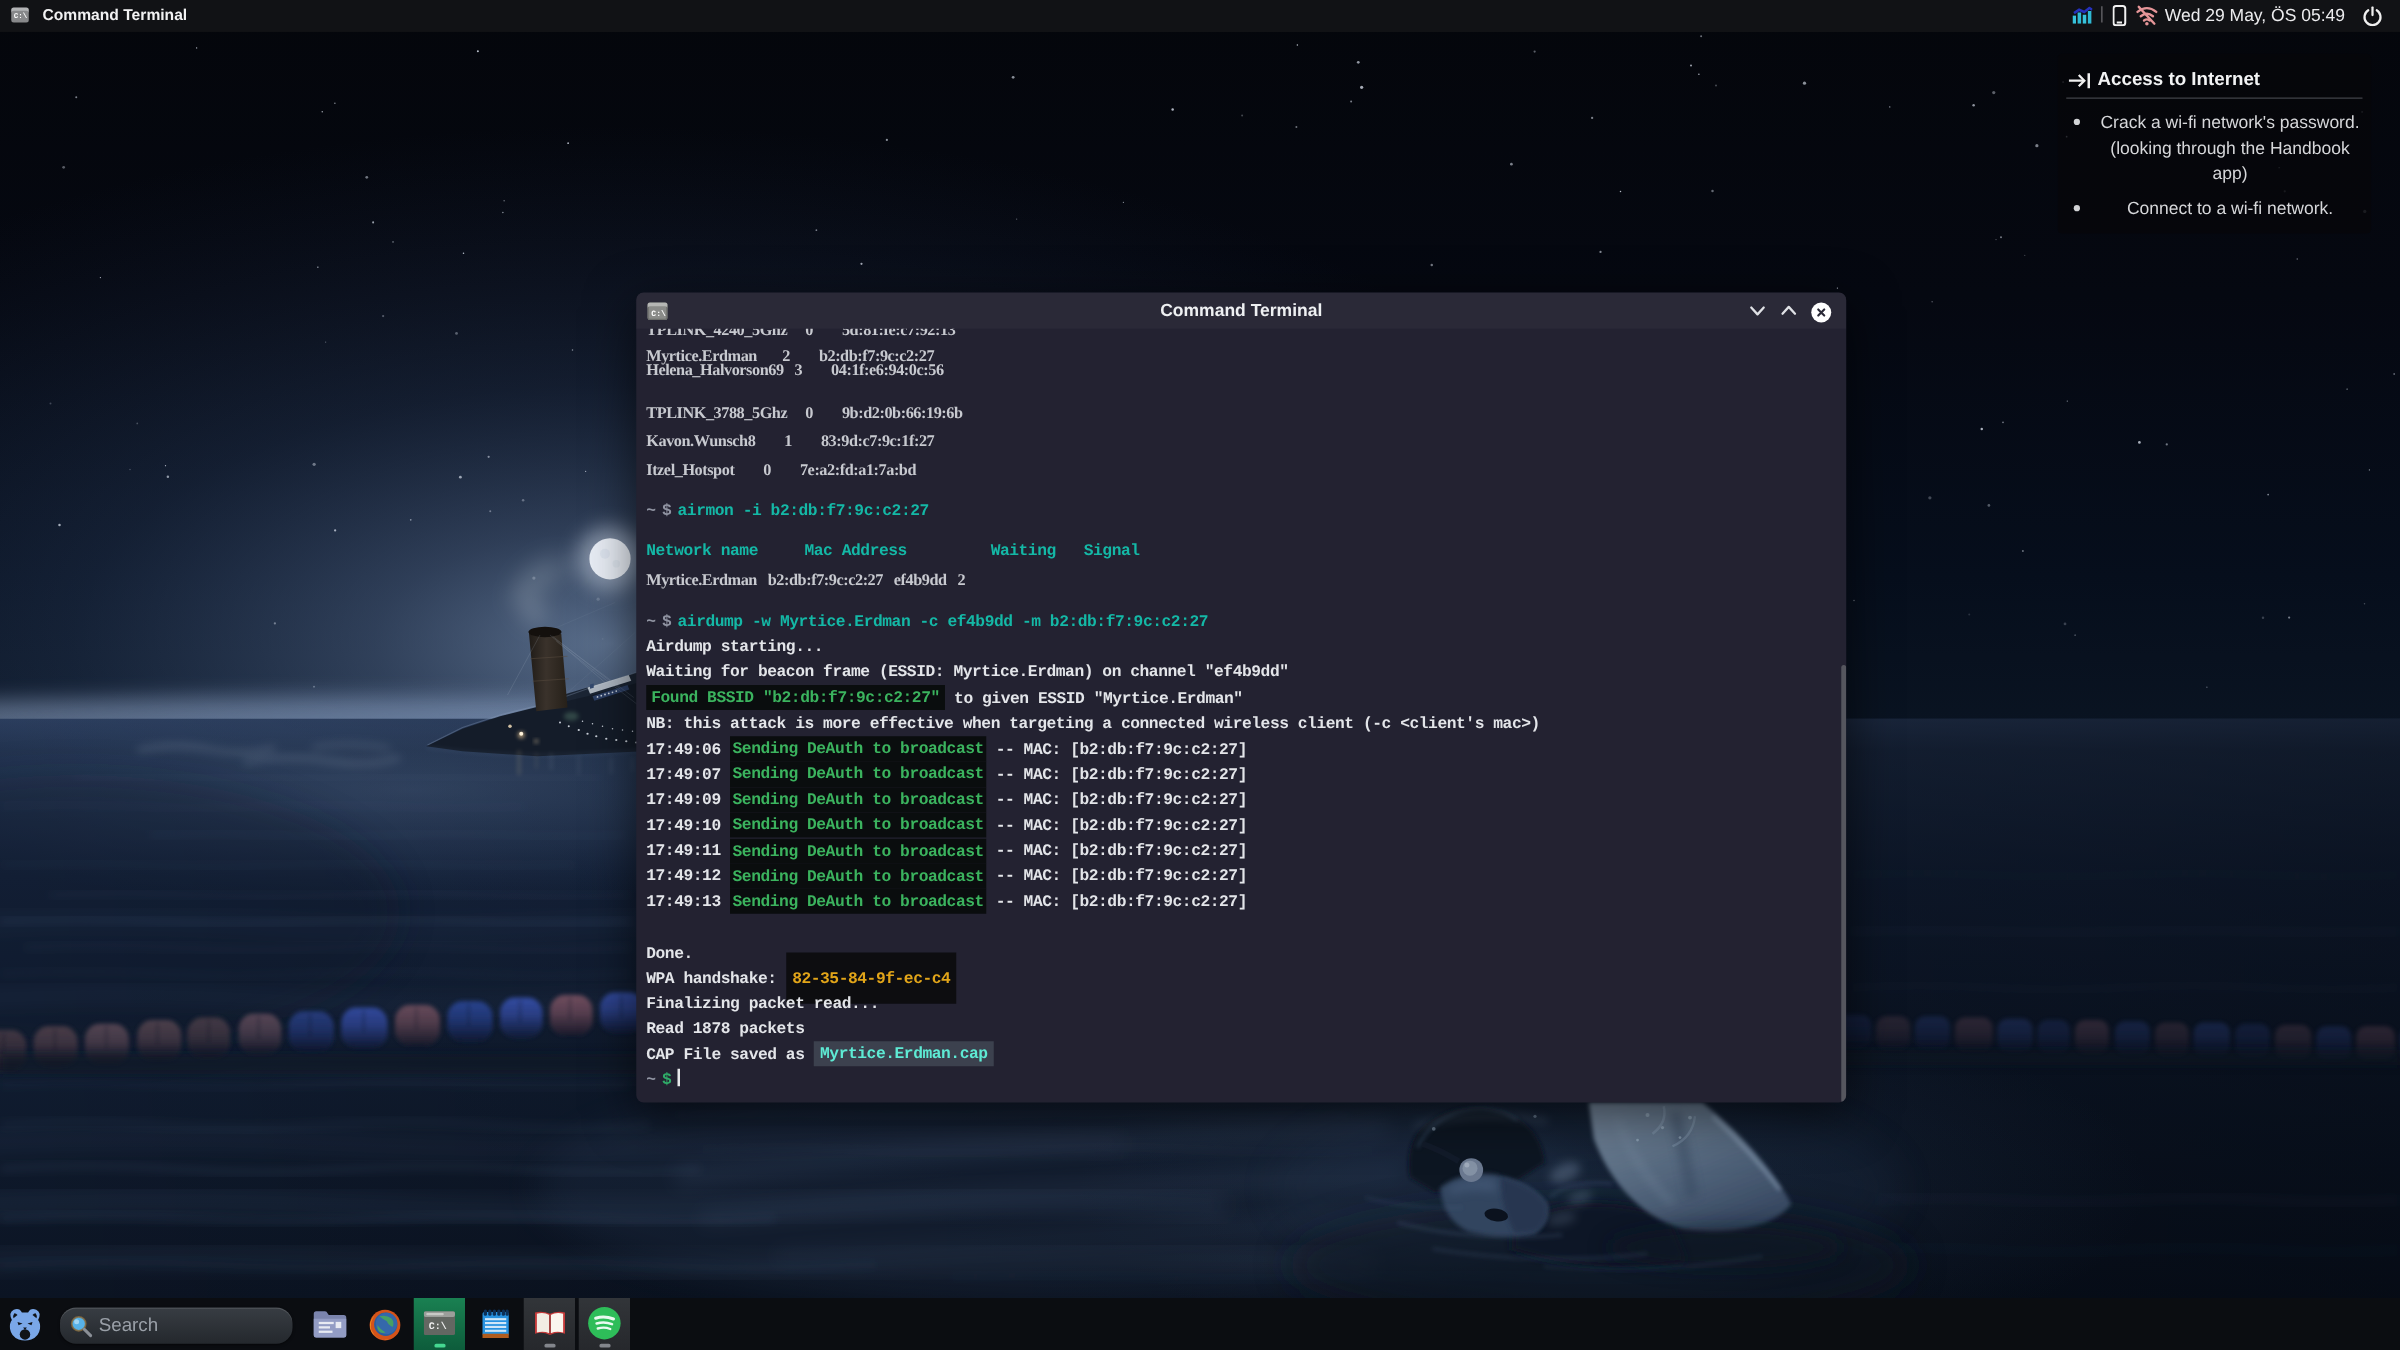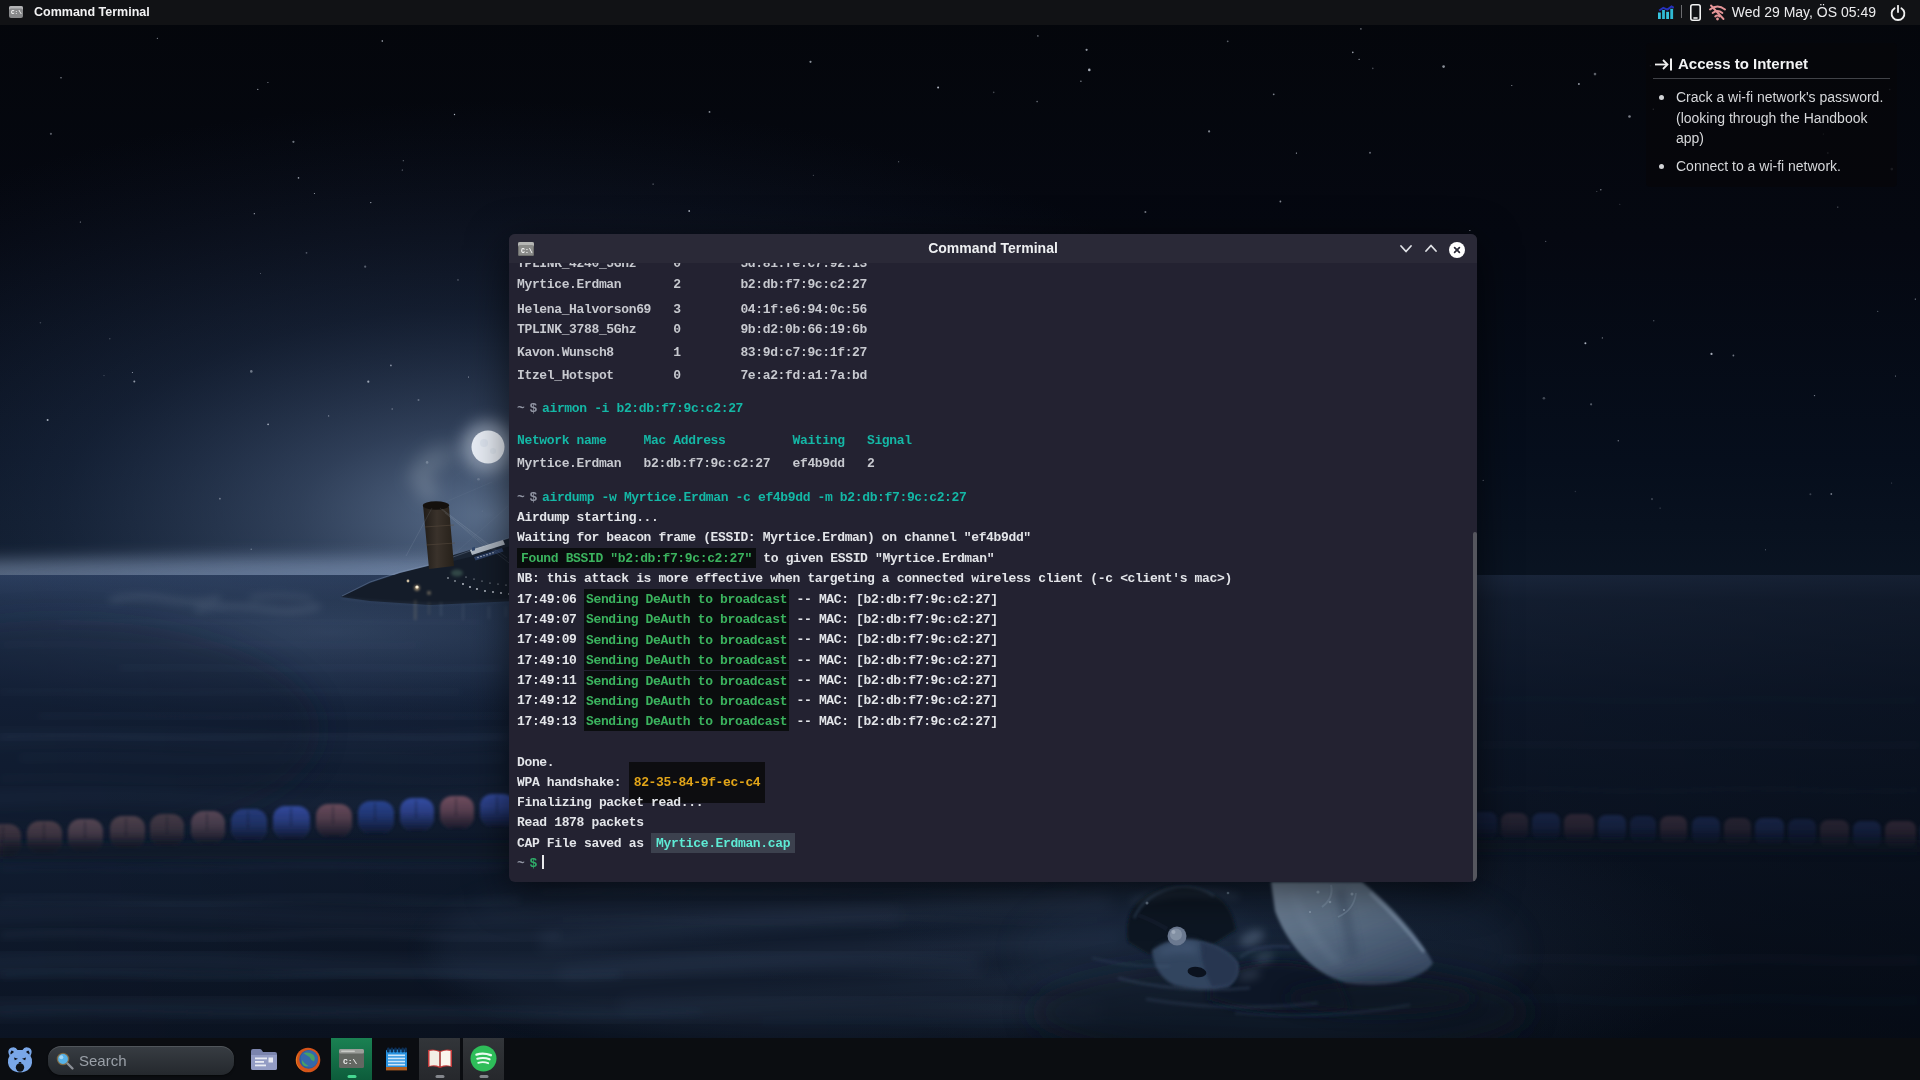--- a/index.html
+++ b/index.html
@@ -18,33 +18,33 @@
 #term { position:absolute; left:509px; top:234px; width:968px; height:648px; background:#232231; border-radius:6px; box-shadow:0 10px 40px rgba(0,0,0,0.6); z-index:20; overflow:hidden; will-change:transform; }
 #termbar { position:absolute; left:0; top:0; width:100%; height:29px; background:#2a2937; z-index:5; }
 #termbar .wicon { position:absolute; left:9px; top:8px; width:16px; height:14px; background:#8a8b89; border-radius:2px; box-shadow:inset 0 3px 0 #b5b6b4, inset 0 0 0 1px #6e6f6d; }
 #termbar .wicon:after { content:"C:\\"; position:absolute; left:3px; top:5.5px; font-size:6.5px; font-weight:bold; color:#fff; font-family:"Liberation Mono",monospace; }
 #termbar .wtitle { position:absolute; left:0; right:0; text-align:center; line-height:29px; font-size:14px; font-weight:bold; color:#eef0f2; }
 #termbar svg { position:absolute; top:0; }
 .closebtn { position:absolute; left:939.5px; top:8px; width:16px; height:16px; background:#fff; border-radius:50%; }
 .closebtn svg { position:absolute; left:0; top:0; }
 #termbody { position:absolute; left:0; top:0; width:100%; height:100%; font-family:"Liberation Mono",monospace; font-size:13px; font-weight:bold; letter-spacing:-0.355px; color:#e3e5e9; }
 .tl { position:absolute; left:8px; height:20.3px; line-height:20.3px; white-space:pre; }
-.tl.dim { color:#c7c9cf; }
+.tl.dim { color:#c7c9cf;font-family:Liberation Serif, serif; }
 .pr { color:#9094a2; font-weight:bold; letter-spacing:-1.55px; }
 .dol { color:#2fac68; }
 .cmd { color:#14b8a6; }
 .hlg { background:#0a0d0e; color:#3bb35e; padding:2.6px 4px; }
 .hdg { background:#0a0d0e; color:#3bb35e; padding:2.6px 2px;text-align:right; }
 .hlo { background:#0d0d10; color:#e2a519; padding:13px 5px; }
 .hlc { background:#3c414e; color:#5eead4; padding:2.6px 5px; }
 .cursor { display:inline-block; width:2px; height:14px; background:#e8e9eb; vertical-align:-2px; }
 #scrollbar { position:absolute; left:964px; top:298px; width:4px; height:350px; background:#55565e; border-radius:2px; }
 
 
-#panel { position:absolute; left:1646px; top:43px; width:251px; height:144px; background:rgba(6,7,10,0.78); border-radius:4px; z-index:30; will-change:transform; }
+#panel { position:absolute; left:1646px; top:43px; width:251px; height:144px; background:rgba(6,7,10,0.78); border-radius:4px; z-index:30; will-change:transform;text-align:center; }
 #panel .ptitle { position:absolute; left:32px; top:12px; font-size:15px; font-weight:bold; color:#f2f3f4; }
 #panel .psep { position:absolute; left:7px; top:35px; width:237px; height:1px; background:rgba(205,208,215,0.30); }
 #panel .pli { position:absolute; left:30px; width:216px; font-size:14px; color:#d6d7da; line-height:20.7px; }
 #panel .dot { position:absolute; left:13px; width:5px; height:5px; border-radius:50%; background:#d2d3d6; }
 
 
 #taskbar { position:absolute; left:0; top:1038px; width:1920px; height:42px; background:#0b0d11; z-index:50; will-change:transform; }
 .tile { position:absolute; top:0; width:41px; height:42px; }
 .tile.green { background:linear-gradient(#1a8152,#0d5c3b); }
 .tile.gray { background:linear-gradient(#323539,#26282c); }
@@ -569,21 +569,21 @@
  <svg style="position:absolute;left:1890px;top:4.5px" width="16" height="16" viewBox="0 0 16 16">
   <path d="M4.6,3.2 A6.4,6.4 0 1 0 11.4,3.2" stroke="#f0f0f0" stroke-width="1.8" fill="none" stroke-linecap="round"></path>
   <line x1="8" y1="0.8" x2="8" y2="7" stroke="#f0f0f0" stroke-width="1.8" stroke-linecap="round"></line>
  </svg>
 </div>
 
 <div id="term">
  <div id="termbody">
 <div class="tl dim" style="top:19.7px">TPLINK_4240_5Ghz     0        5d:81:fe:c7:92:13</div>
 <div class="tl dim" style="top:41.2px">Myrtice.Erdman       2        b2:db:f7:9c:c2:27</div>
-<div class="tl dim" style="top:66px">Helena_Halvorson69   3        04:1f:e6:94:0c:56</div>
+<div class="tl dim" style="top:52px">Helena_Halvorson69   3        04:1f:e6:94:0c:56</div>
 <div class="tl dim" style="top:86.2px">TPLINK_3788_5Ghz     0        9b:d2:0b:66:19:6b</div>
 <div class="tl dim" style="top:108.8px">Kavon.Wunsch8        1        83:9d:c7:9c:1f:27</div>
 <div class="tl dim" style="top:131.7px">Itzel_Hotspot        0        7e:a2:fd:a1:7a:bd</div>
 <div class="tl " style="top:164.5px"><span class="pr">~ $ </span><span class="cmd">airmon -i b2:db:f7:9c:c2:27</span></div>
 <div class="tl " style="top:197.2px"><span class="cmd">Network name     Mac Address         Waiting   Signal</span></div>
 <div class="tl dim" style="top:220.2px">Myrtice.Erdman   b2:db:f7:9c:c2:27   ef4b9dd   2</div>
 <div class="tl " style="top:253.5px"><span class="pr">~ $ </span><span class="cmd">airdump -w Myrtice.Erdman -c ef4b9dd -m b2:db:f7:9c:c2:27</span></div>
 <div class="tl " style="top:274.1px">Airdump starting...</div>
 <div class="tl " style="top:294.4px">Waiting for beacon frame (ESSID: Myrtice.Erdman) on channel "ef4b9dd"</div>
 <div class="tl " style="top:314.5px"><span class="hlg">Found BSSID "b2:db:f7:9c:c2:27"</span> to given ESSID "Myrtice.Erdman"</div>

